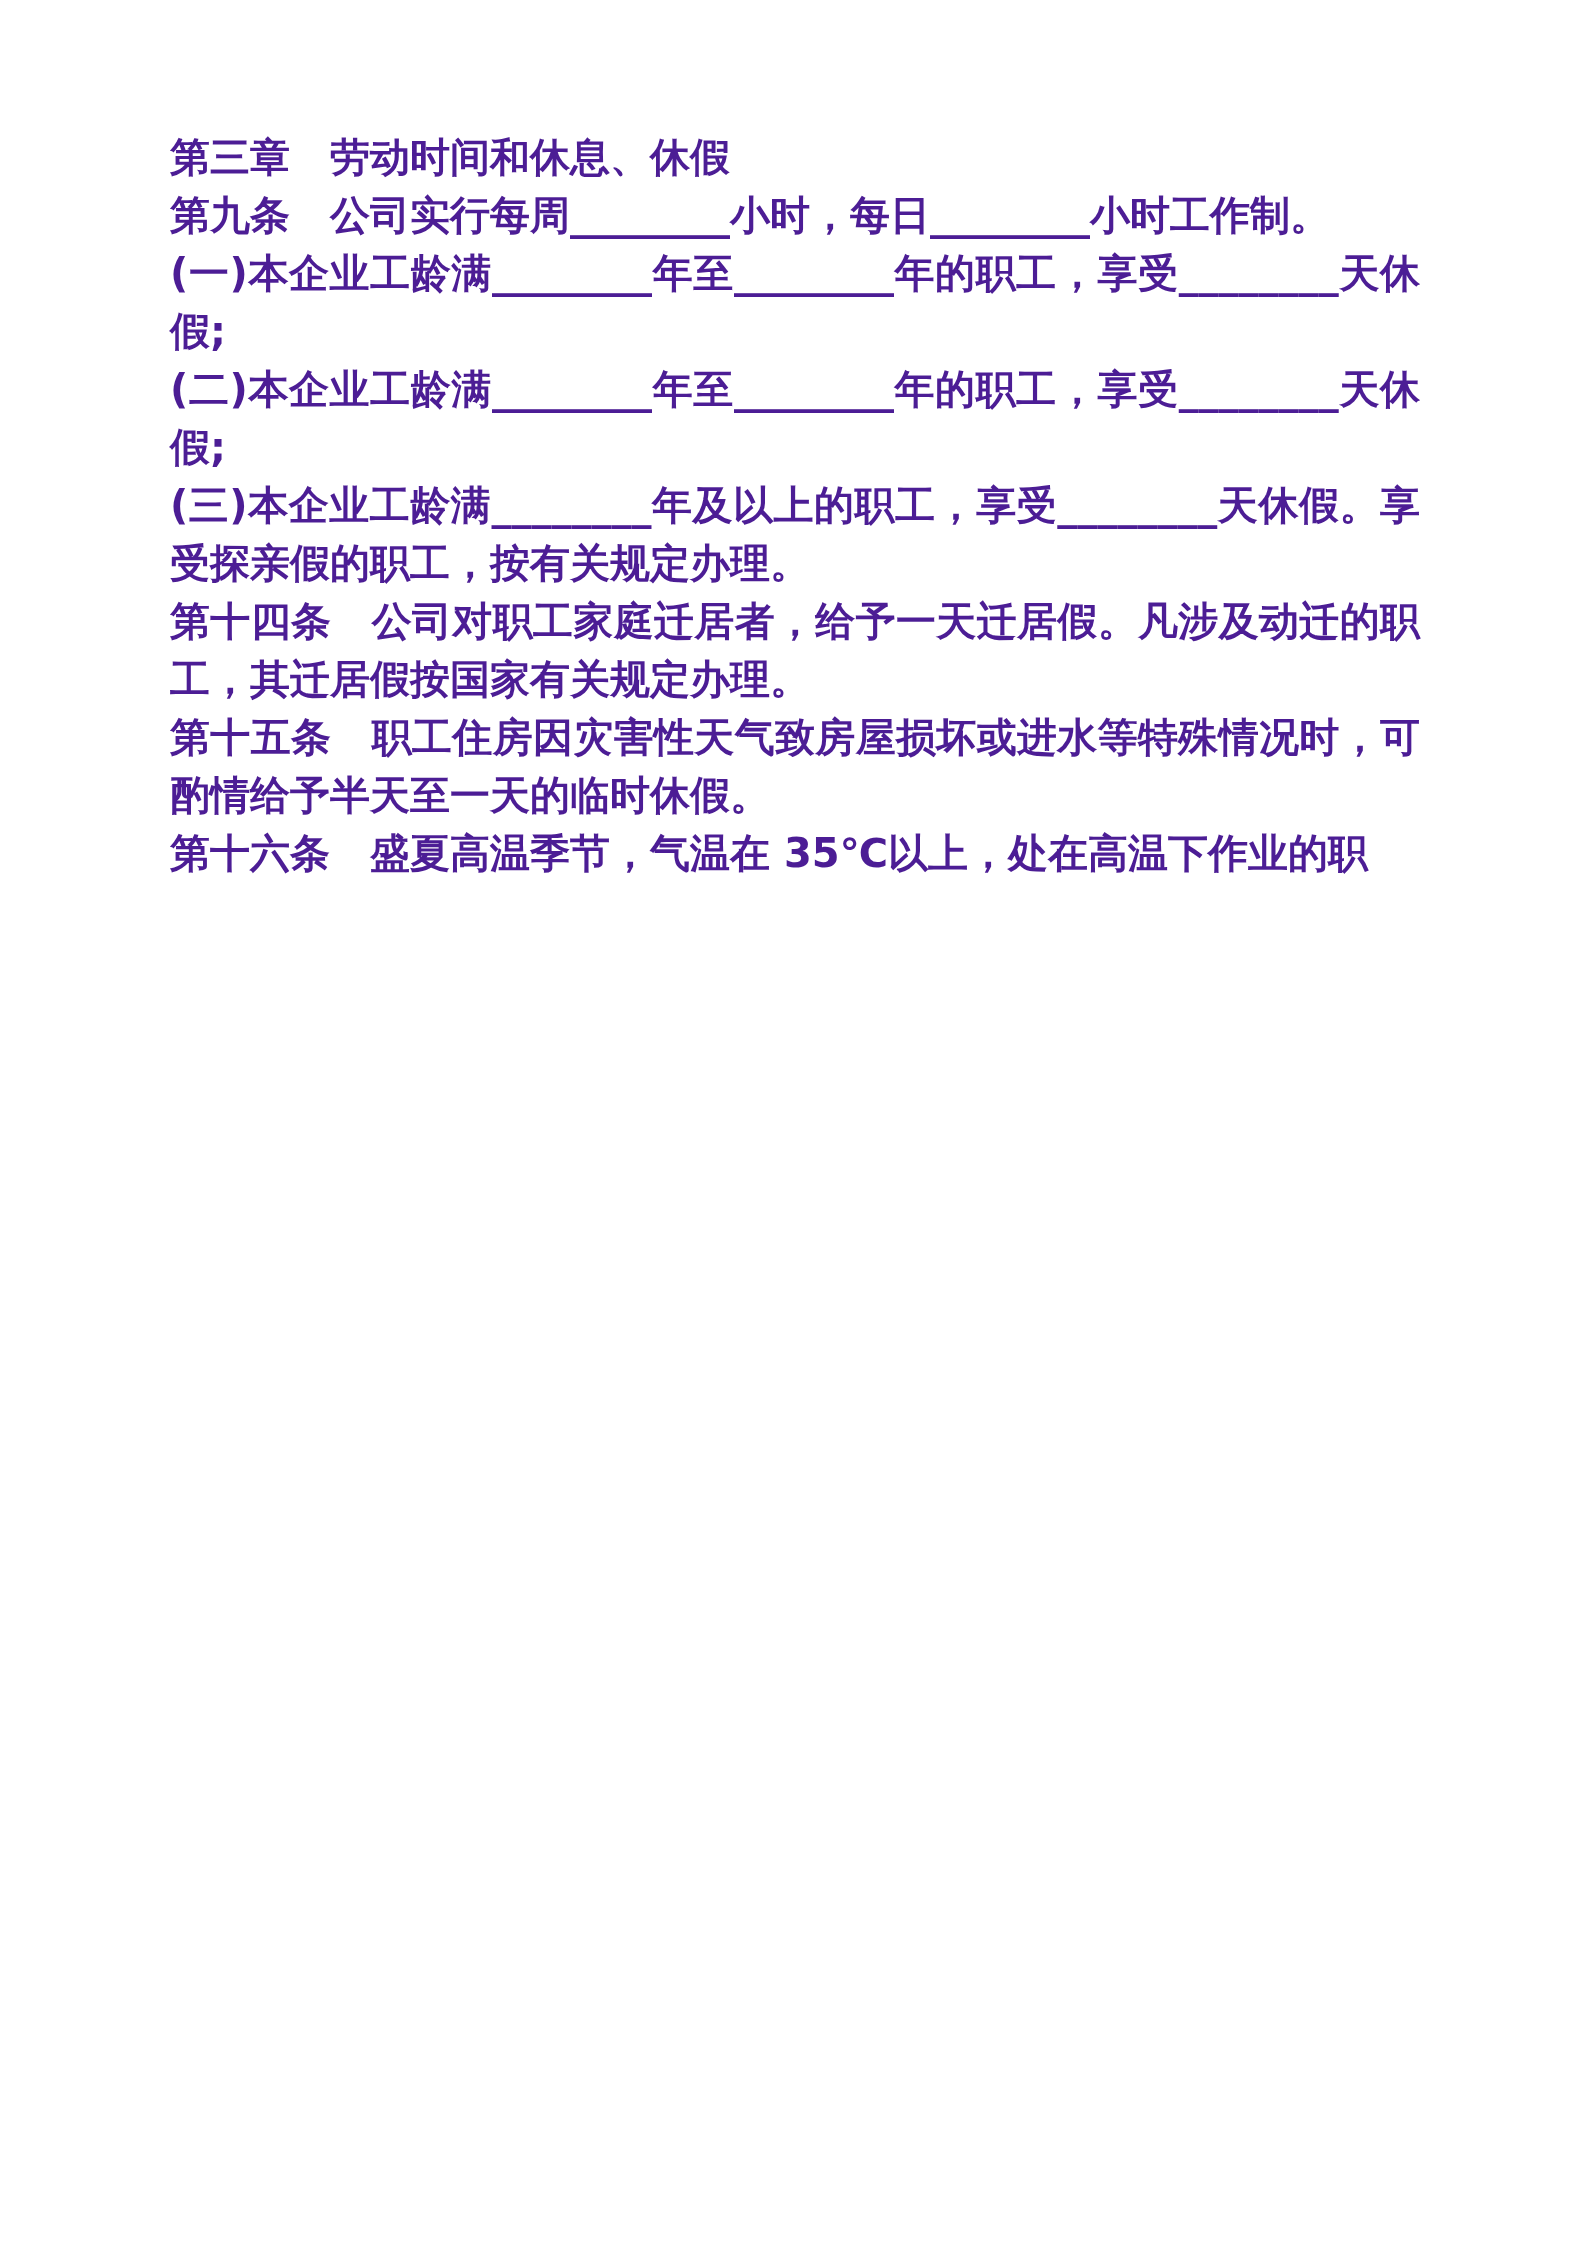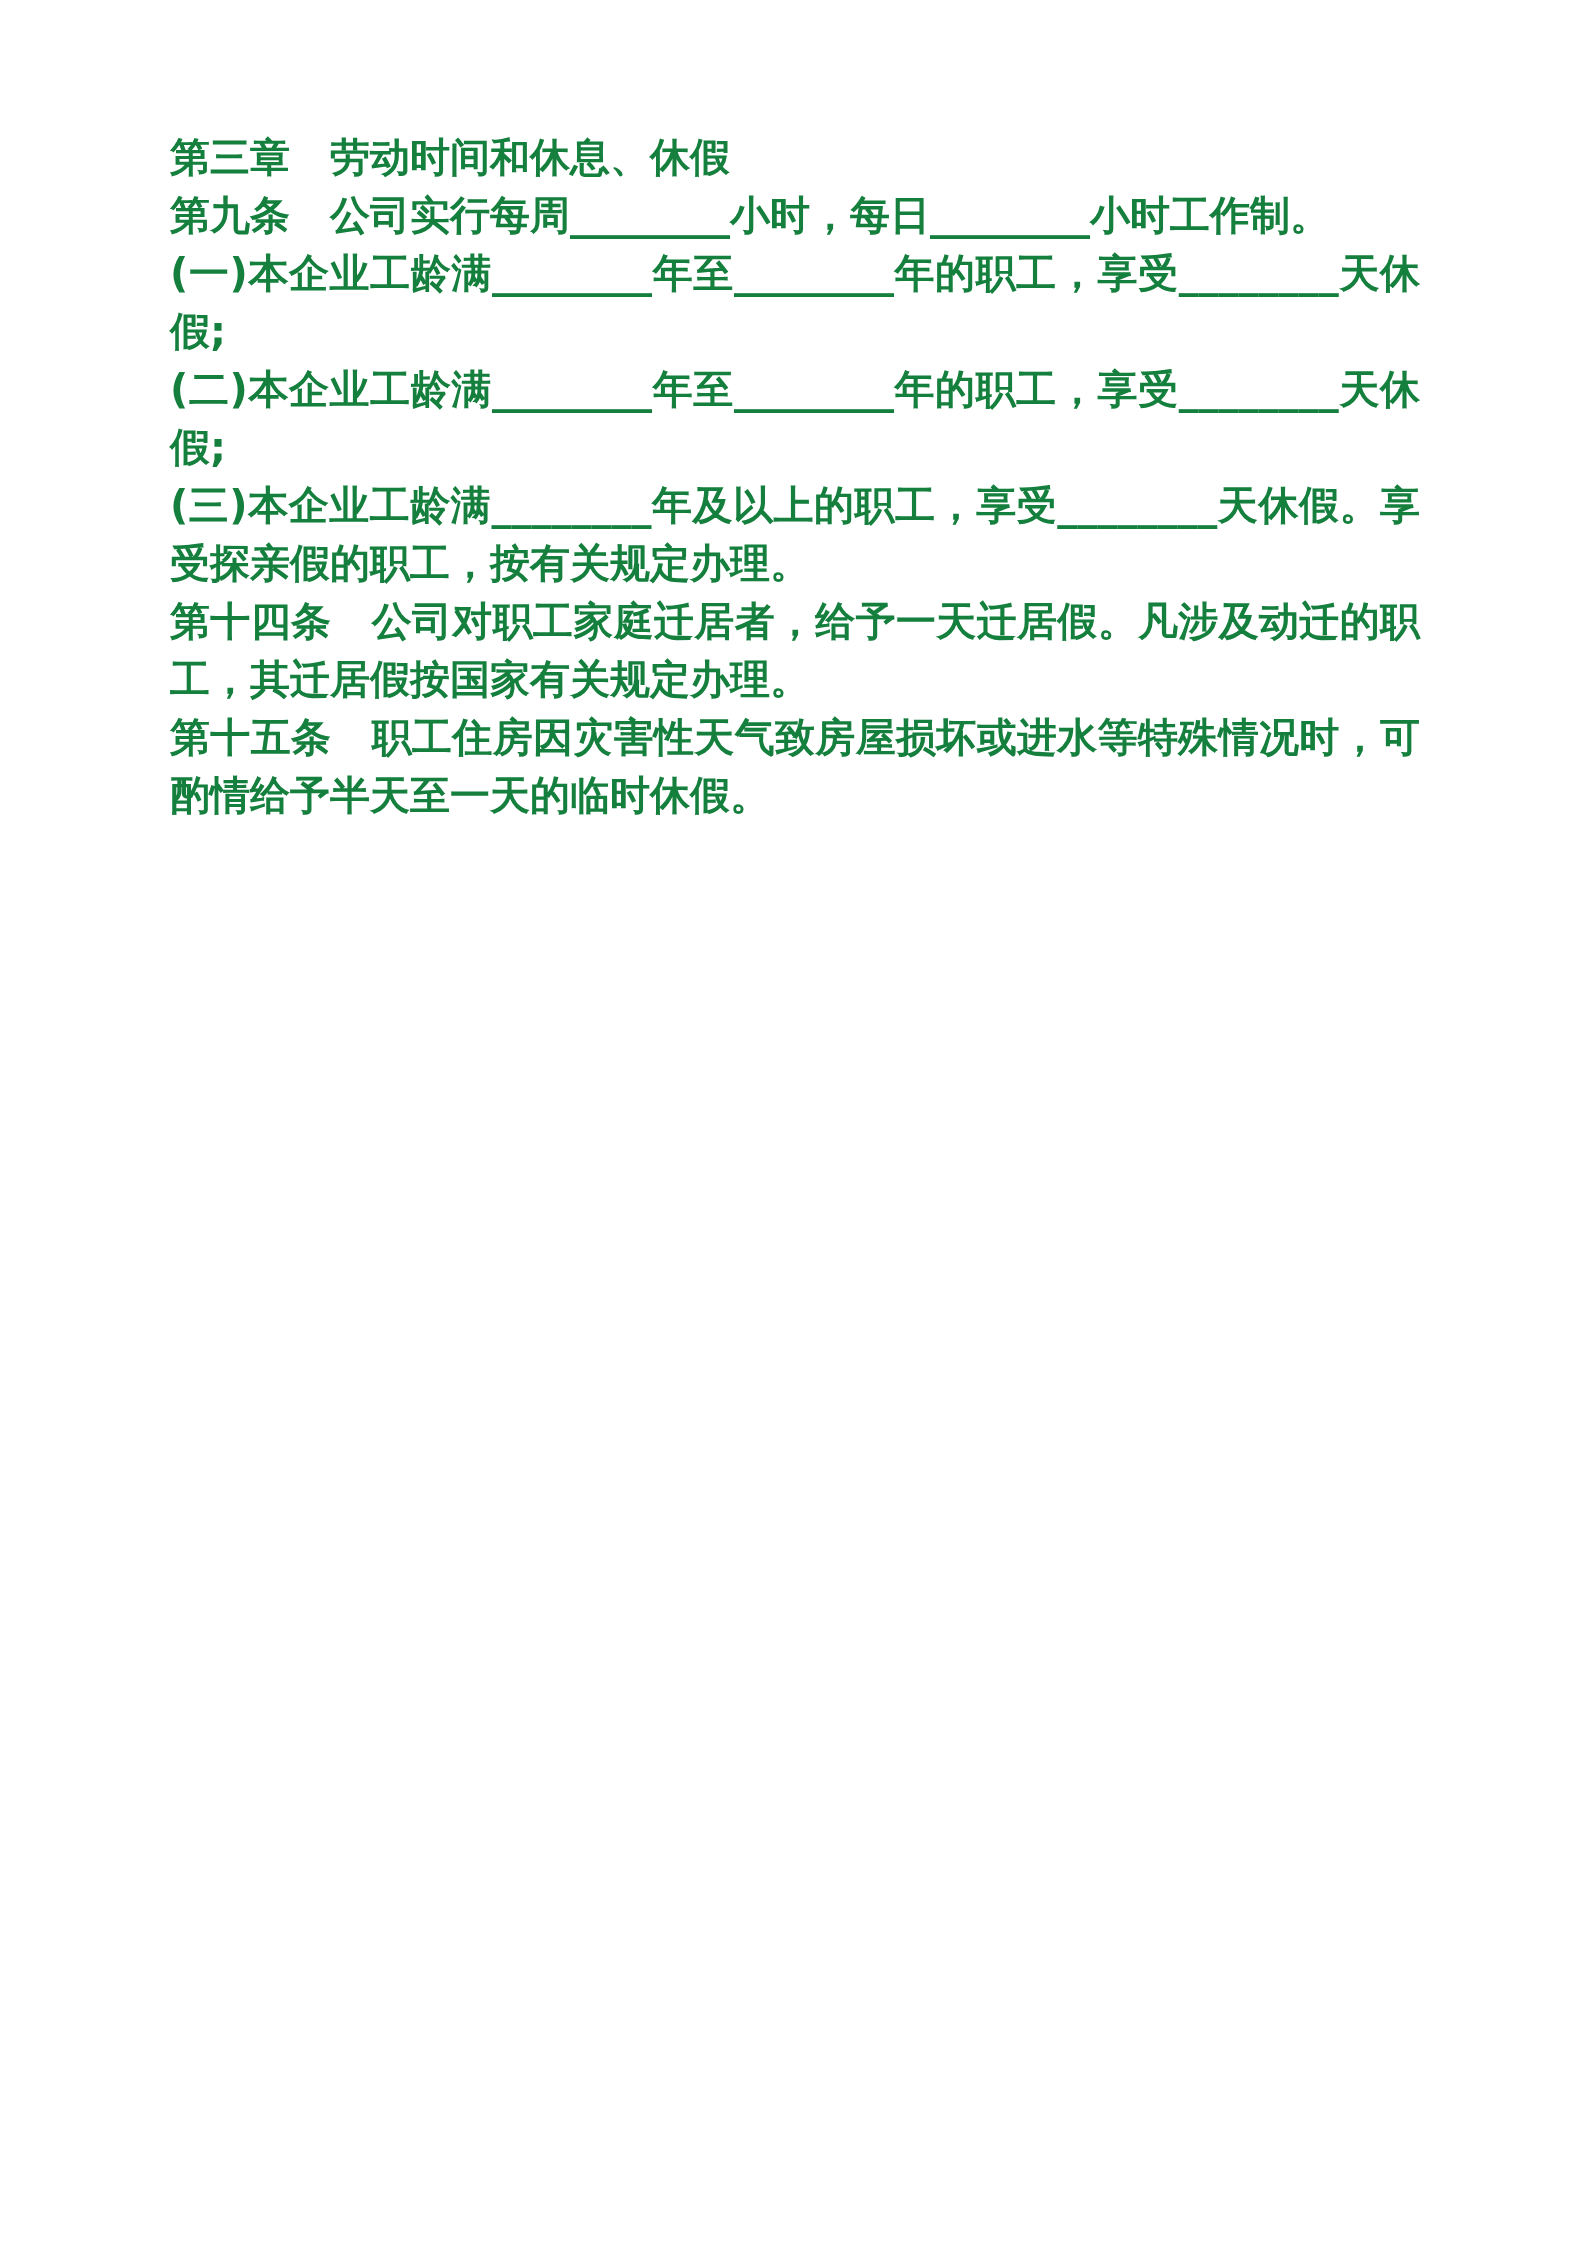--- a/index.html
+++ b/index.html
@@ -18,32 +18,33 @@
   }
   .doc-body {
     width: 100%;
   }
   .para {
     margin: 0;
     font-family: "DejaVu Sans", "Liberation Sans", sans-serif;
     font-size: 40px;
     font-weight: 700;
     line-height: 58px;
-    color: #15803d;
+    color: #4c1d95;
     text-align: justify;
     text-justify: inter-ideograph;
     word-break: normal;
   }
 </style>
 </head>
 <body>
 
 <div class="page">
   <div class="doc-body">
     <p class="para">第三章　劳动时间和休息、休假</p>
     <p class="para">第九条　公司实行每周________小时，每日________小时工作制。</p>
     <p class="para">(一)本企业工龄满________年至________年的职工，享受________天休假;</p>
     <p class="para">(二)本企业工龄满________年至________年的职工，享受________天休假;</p>
     <p class="para">(三)本企业工龄满________年及以上的职工，享受________天休假。享受探亲假的职工，按有关规定办理。</p>
     <p class="para">第十四条　公司对职工家庭迁居者，给予一天迁居假。凡涉及动迁的职工，其迁居假按国家有关规定办理。</p>
     <p class="para">第十五条　职工住房因灾害性天气致房屋损坏或进水等特殊情况时，可酌情给予半天至一天的临时休假。</p>
+    <p class="para">第十六条　盛夏高温季节，气温在 35℃以上，处在高温下作业的职</p>
   </div>
 </div>
 
 </body></html>

